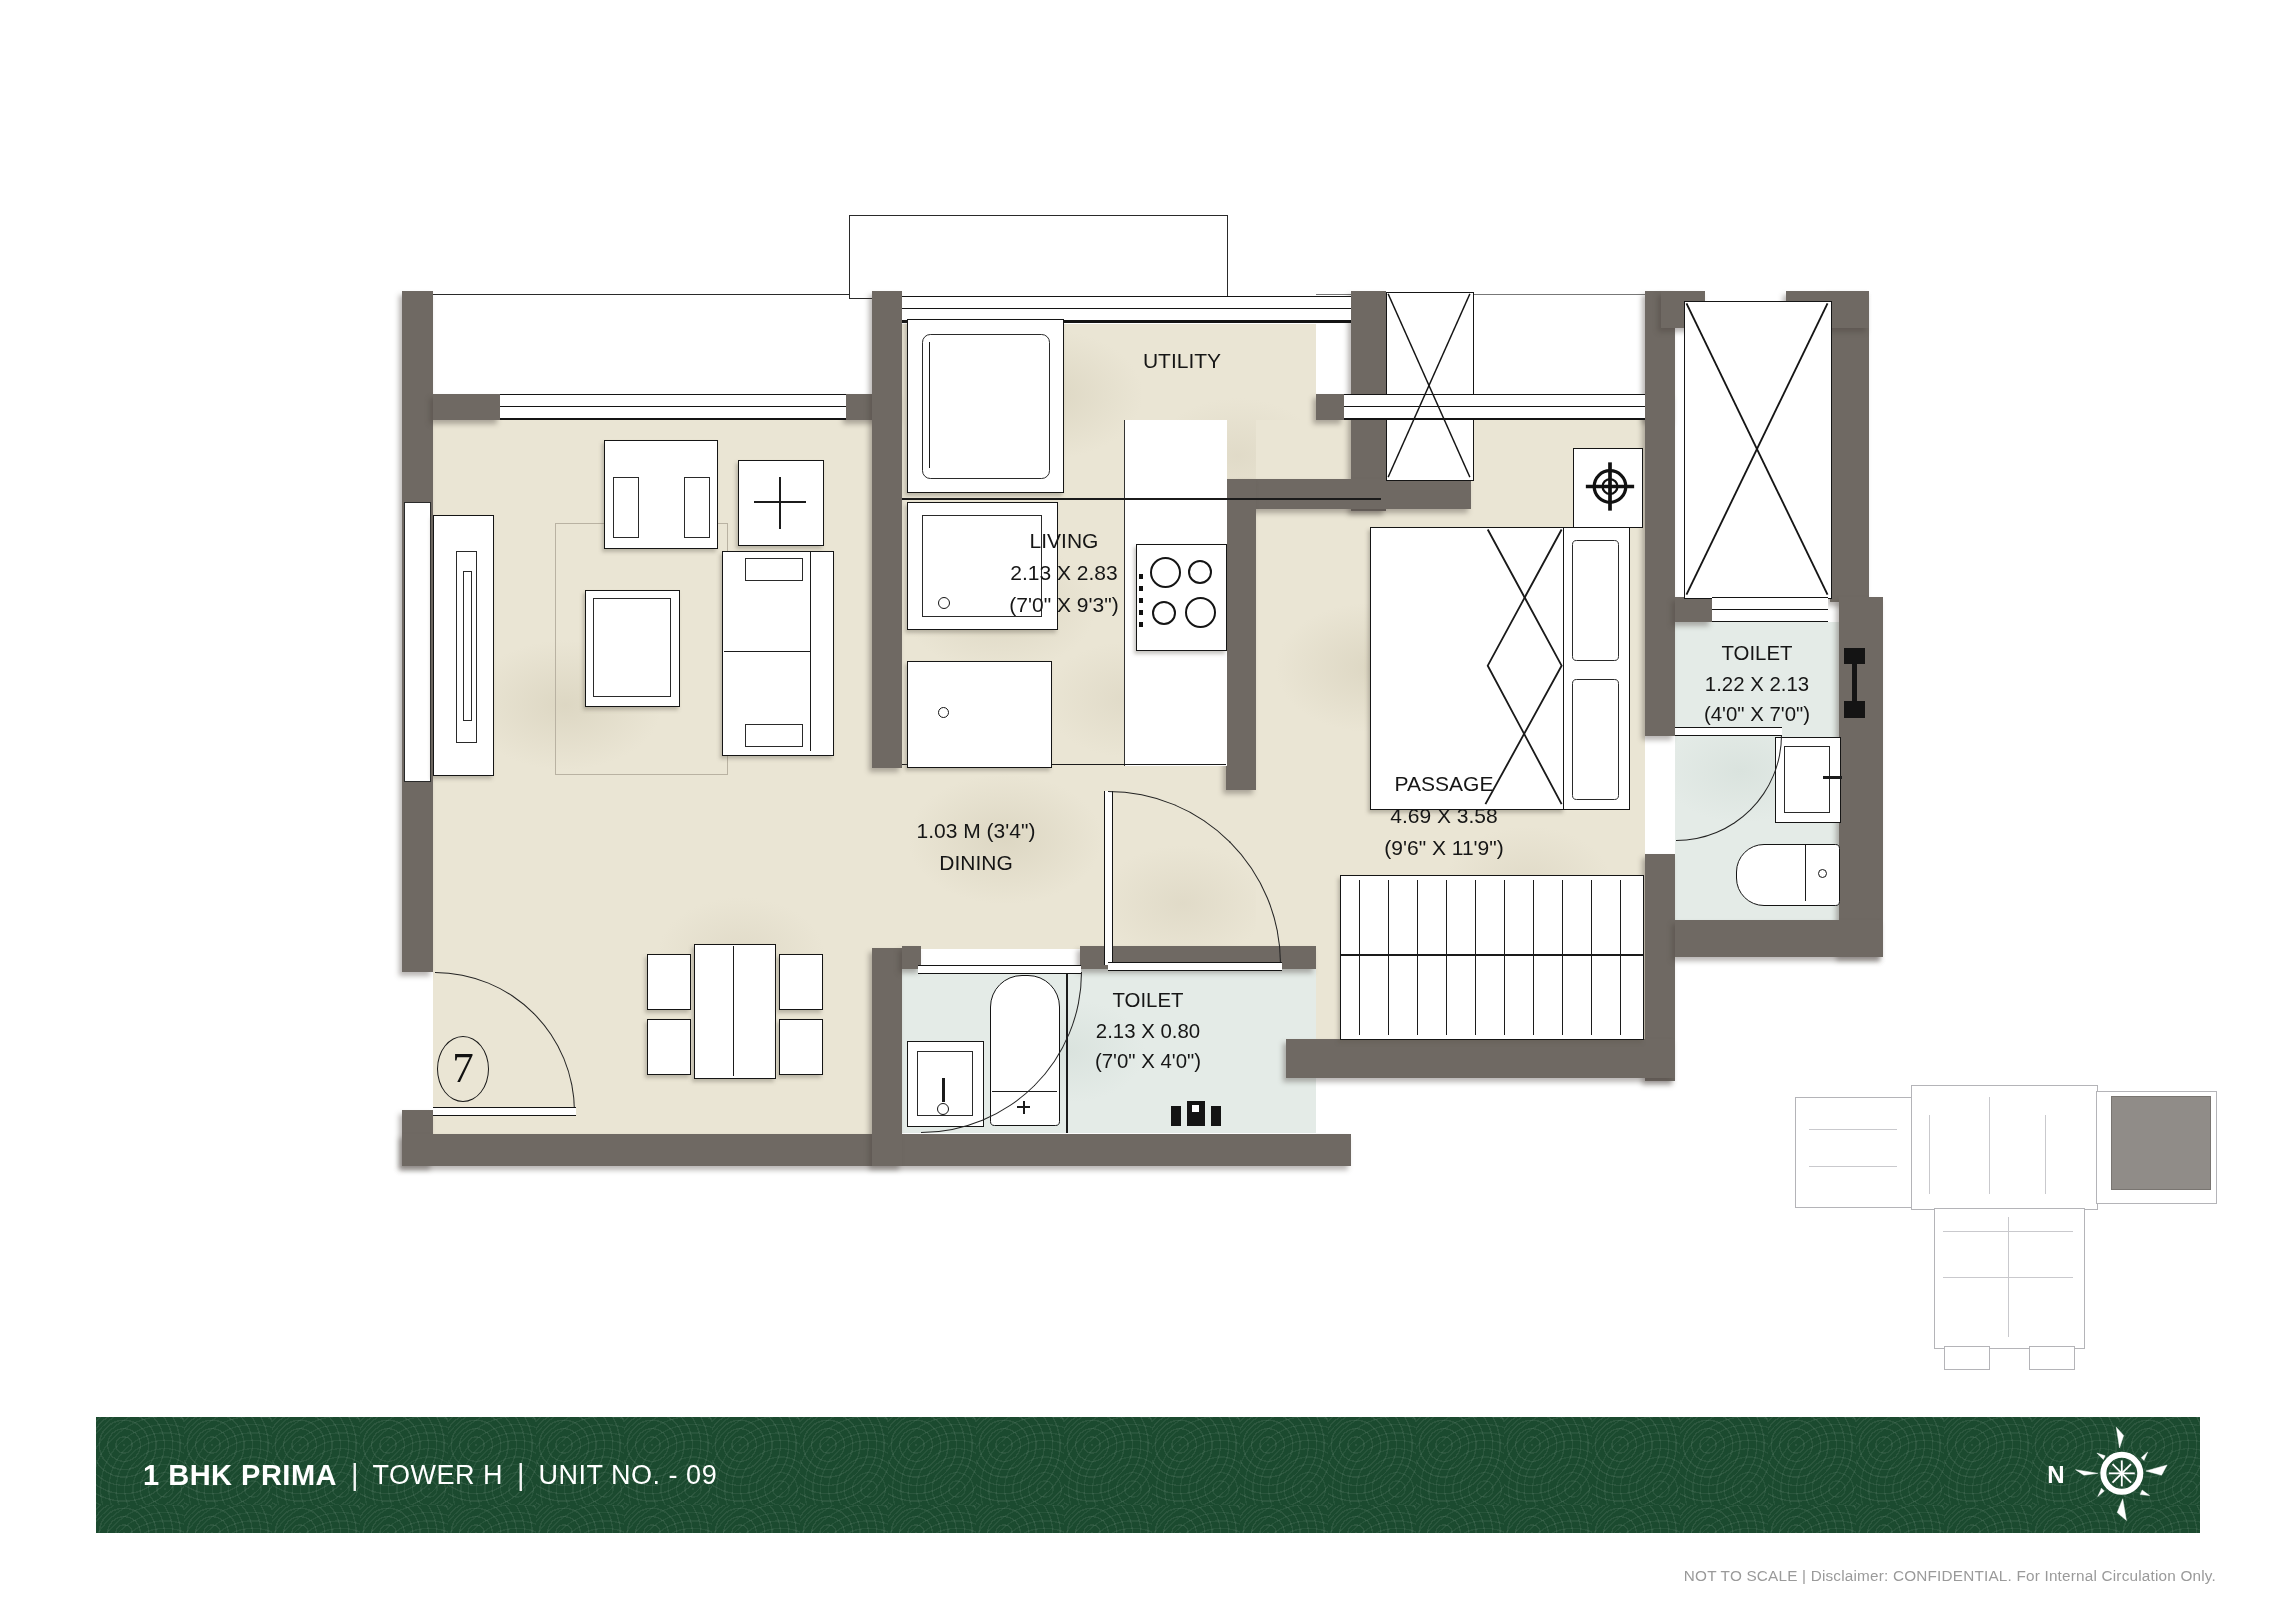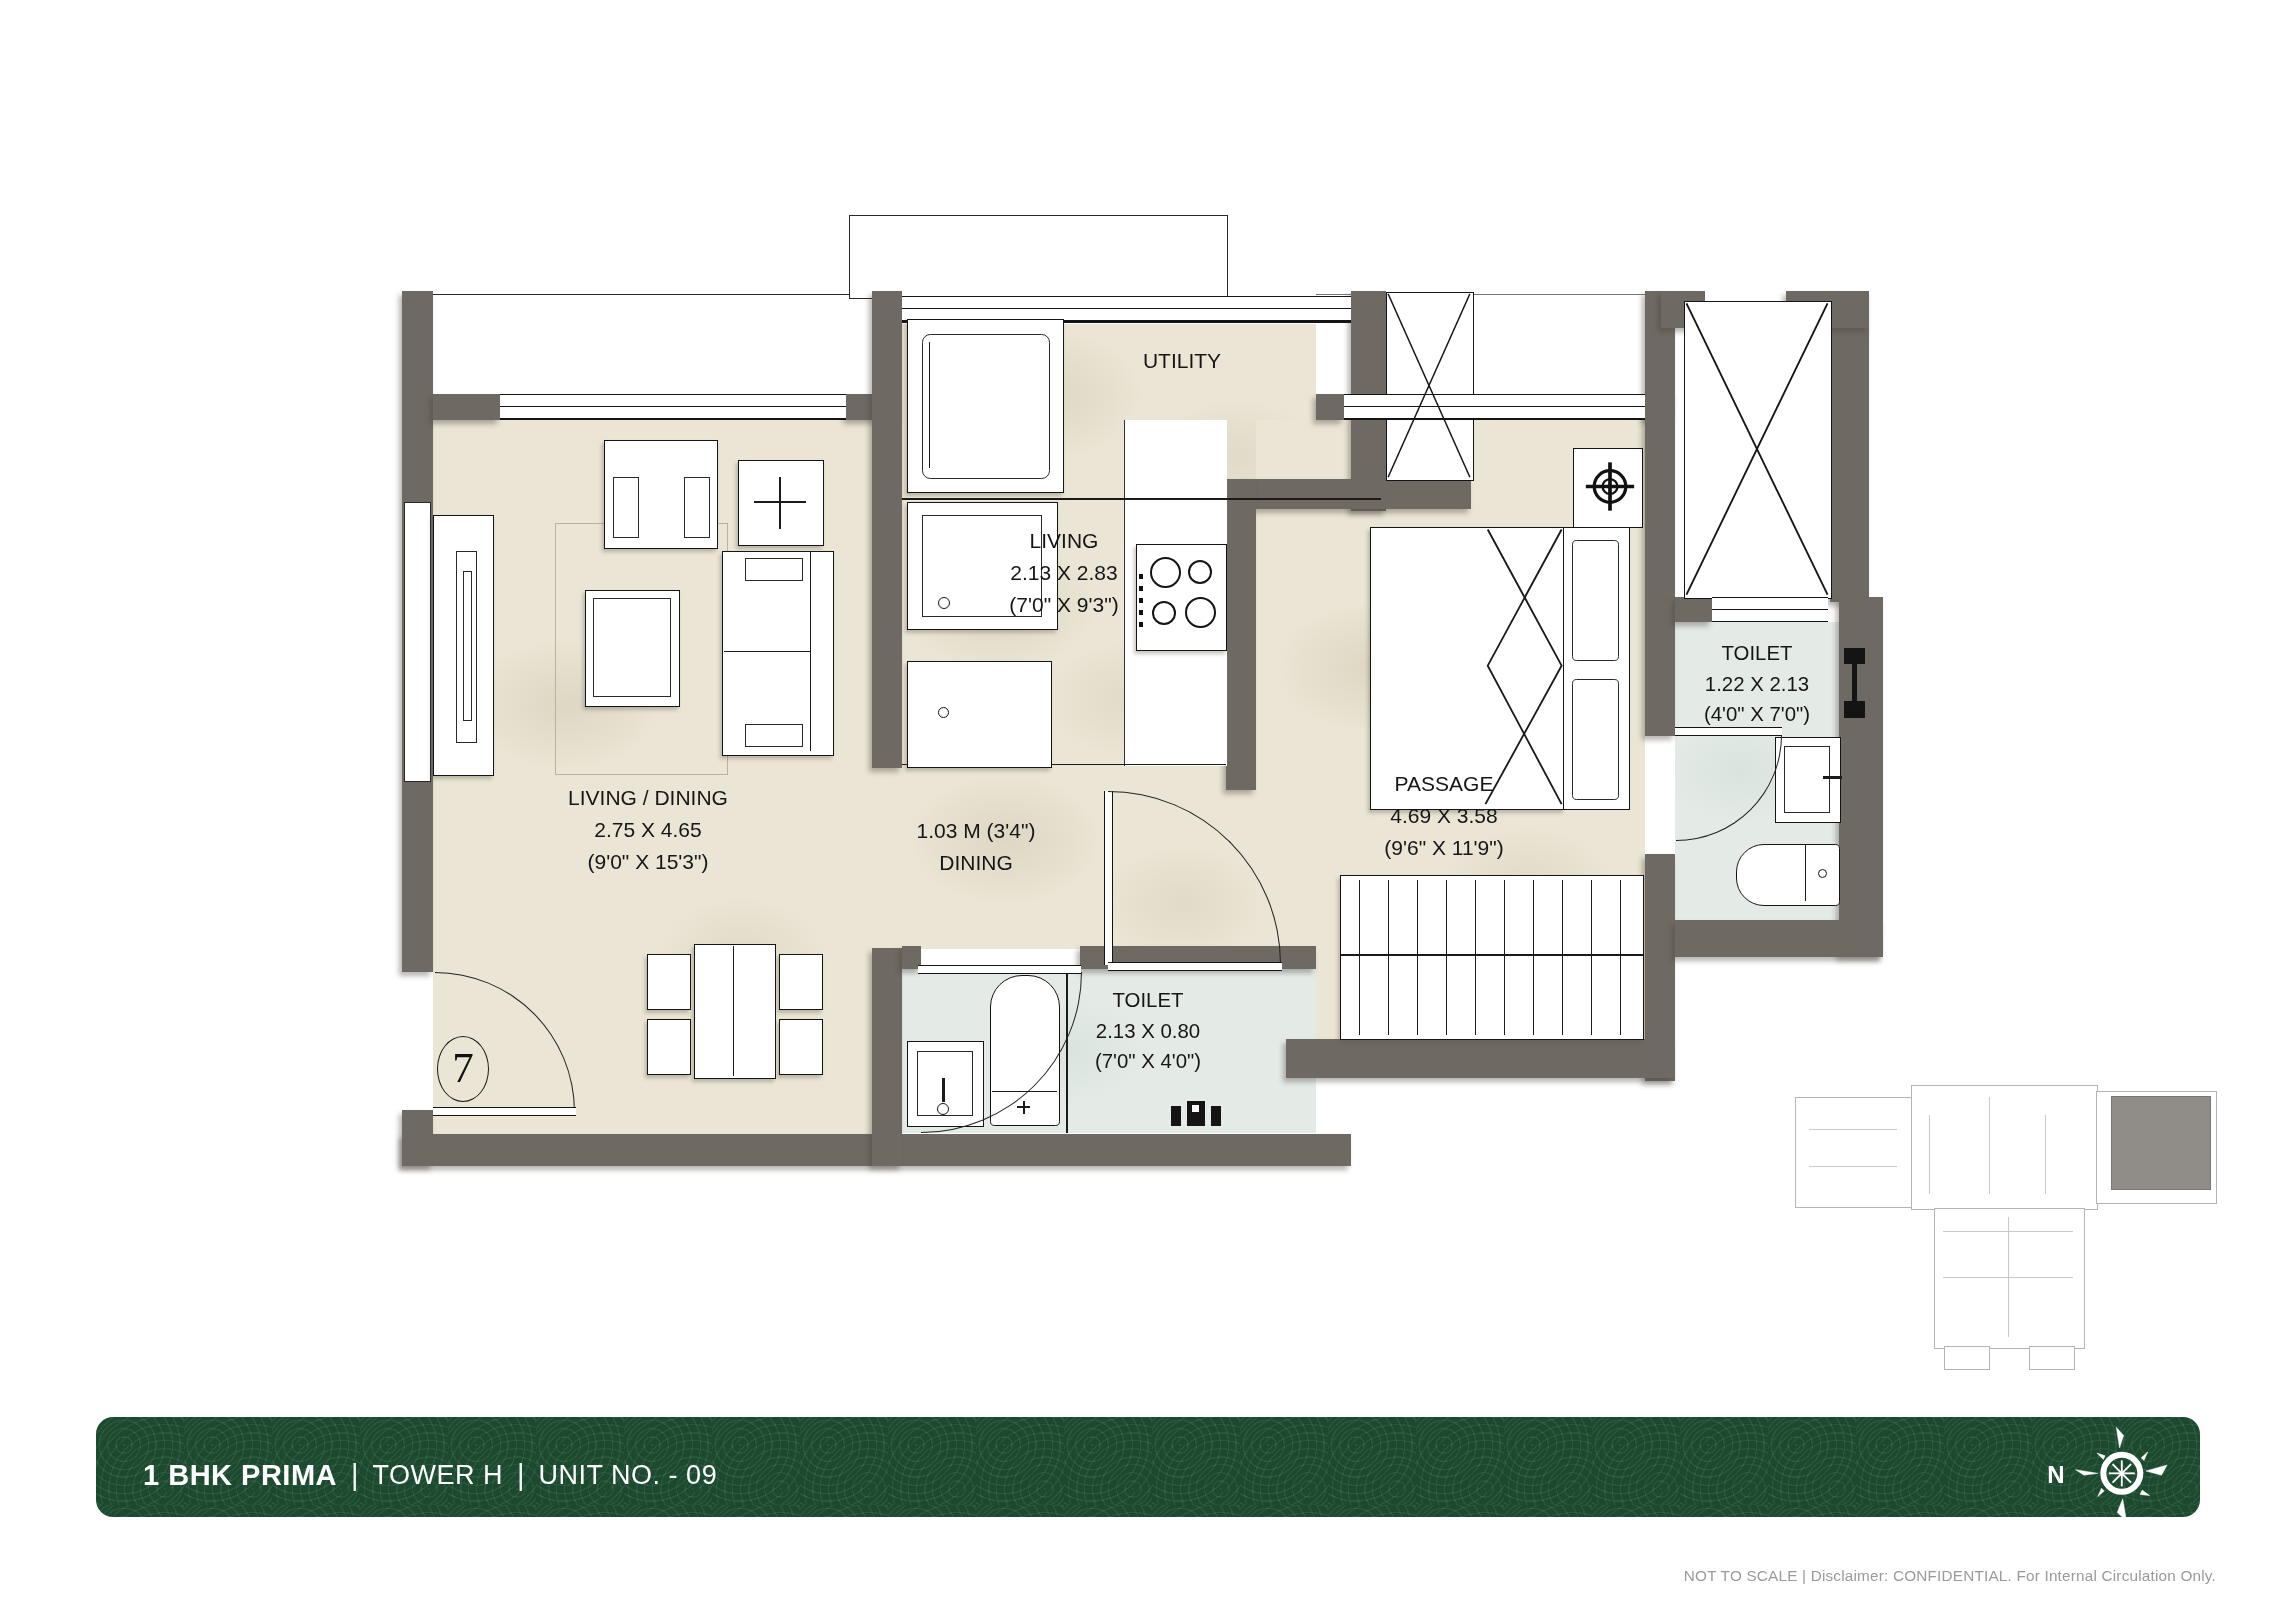--- a/index.html
+++ b/index.html
@@ -22,25 +22,25 @@
        transform:translateX(-50%);white-space:nowrap;}
   .dline{position:absolute;background:#fff;border-top:1.4px solid #141414;border-bottom:1.4px solid #141414;z-index:6;}
   .vline{position:absolute;background:#fff;border-left:1.4px solid #141414;border-right:1.4px solid #141414;z-index:6;}
   .arcTR{position:absolute;z-index:6;border-top:1.4px solid #222;border-right:1.4px solid #222;border-top-right-radius:100% 100%;}
   .arcBR{position:absolute;z-index:6;border-right:1.4px solid #222;border-bottom:1.4px solid #222;border-bottom-right-radius:100% 100%;}
   .circ{position:absolute;border:2.3px solid #141414;border-radius:50%;z-index:6;background:#fff;}
   .unitnum{position:absolute;z-index:7;border:1.9px solid #1a1a1a;border-radius:50%;text-align:center;
            font-family:"Liberation Serif",serif;color:#111;background:transparent;}
   svg.xbox{position:absolute;z-index:5;}
   
-  #footer-bar{position:absolute;left:96px;top:1417px;width:2104px;height:100px;background:#1b4a2f;z-index:9;
+  #footer-bar{position:absolute;left:96px;top:1417px;width:2104px;height:116px;background:#1b4a2f;z-index:9;
      background-image:
        repeating-radial-gradient(circle at 28px 28px, rgba(255,255,255,.075) 0 1.4px, transparent 1.4px 7.4px, rgba(255,255,255,.075) 7.4px 8.8px, transparent 8.8px 15.7px, rgba(255,255,255,.075) 15.7px 17px, transparent 17px 24px),
        repeating-radial-gradient(circle at 69px 72px, rgba(255,255,255,.06) 0 1.4px, transparent 1.4px 7.4px, rgba(255,255,255,.06) 7.4px 8.8px, transparent 8.8px 15.7px, rgba(255,255,255,.06) 15.7px 17px, transparent 17px 24px);
-     background-size:88px 88px,88px 88px;border-radius:17px;}
+     background-size:88px 88px,88px 88px;}
   #footer-text{position:absolute;left:47px;top:0;height:116px;display:flex;align-items:center;gap:14px;color:#fff;}
   #footer-text .t1{font-size:29px;font-weight:bold;letter-spacing:0.5px;}
   #footer-text .sep{font-size:29px;font-weight:200;opacity:.95;}
   #footer-text .t2{font-size:27px;font-weight:300;letter-spacing:0.5px;}
   #compass{position:absolute;right:32px;top:10.2px;display:flex;align-items:center;gap:6.5px;}
   #compass .nlab{color:#fff;font-size:24px;font-weight:bold;}
   #disclaimer{position:absolute;right:79px;top:1567px;z-index:9;font-size:15.3px;color:#9a9a9a;letter-spacing:0.2px;}
   
   #keyplan{position:absolute;left:1795px;top:1078px;width:426px;height:292px;z-index:2;}
   .kp{position:absolute;background:#fff;border:0.9px solid #b4b4b8;}
@@ -216,25 +216,20 @@
   <div class="ln" style="left:1023px;top:1101px;width:2.3px;height:13px;z-index:6;"></div>
   <div class="ln" style="left:1017px;top:1106px;width:12.5px;height:2.3px;z-index:6;"></div>
   <div class="ln" style="left:1066px;top:969px;width:1.9px;height:164px;z-index:5;"></div>
   <div class="abs" style="left:1171px;top:1101px;width:51px;height:28px;z-index:6;">
     <div style="position:absolute;left:0;top:4.6px;width:10.2px;height:20.4px;background:#141414;"></div>
     <div style="position:absolute;left:15.7px;top:0;width:18.5px;height:25px;background:#141414;"></div>
     <div style="position:absolute;left:21px;top:3.7px;width:7.4px;height:7.4px;background:#fff;"></div>
     <div style="position:absolute;left:40px;top:4.6px;width:10.2px;height:20.4px;background:#141414;"></div>
   </div>
 
-  <div class="lbl" style="left:648px;top:782px;">
-    <div>LIVING / DINING</div>
-    <div>2.75 X 4.65</div>
-    <div>(9'0" X 15'3")</div>
-  </div>
   <div class="lbl" style="left:1064px;top:525px;">
     <div>LIVING</div>
     <div>2.13 X 2.83</div>
     <div>(7'0" X 9'3")</div>
   </div>
   <div class="lbl" style="left:1182px;top:345px;">
     <div>UTILITY</div>
   </div>
   <div class="lbl" style="left:976px;top:815px;">
     <div>1.03 M (3'4")</div>

